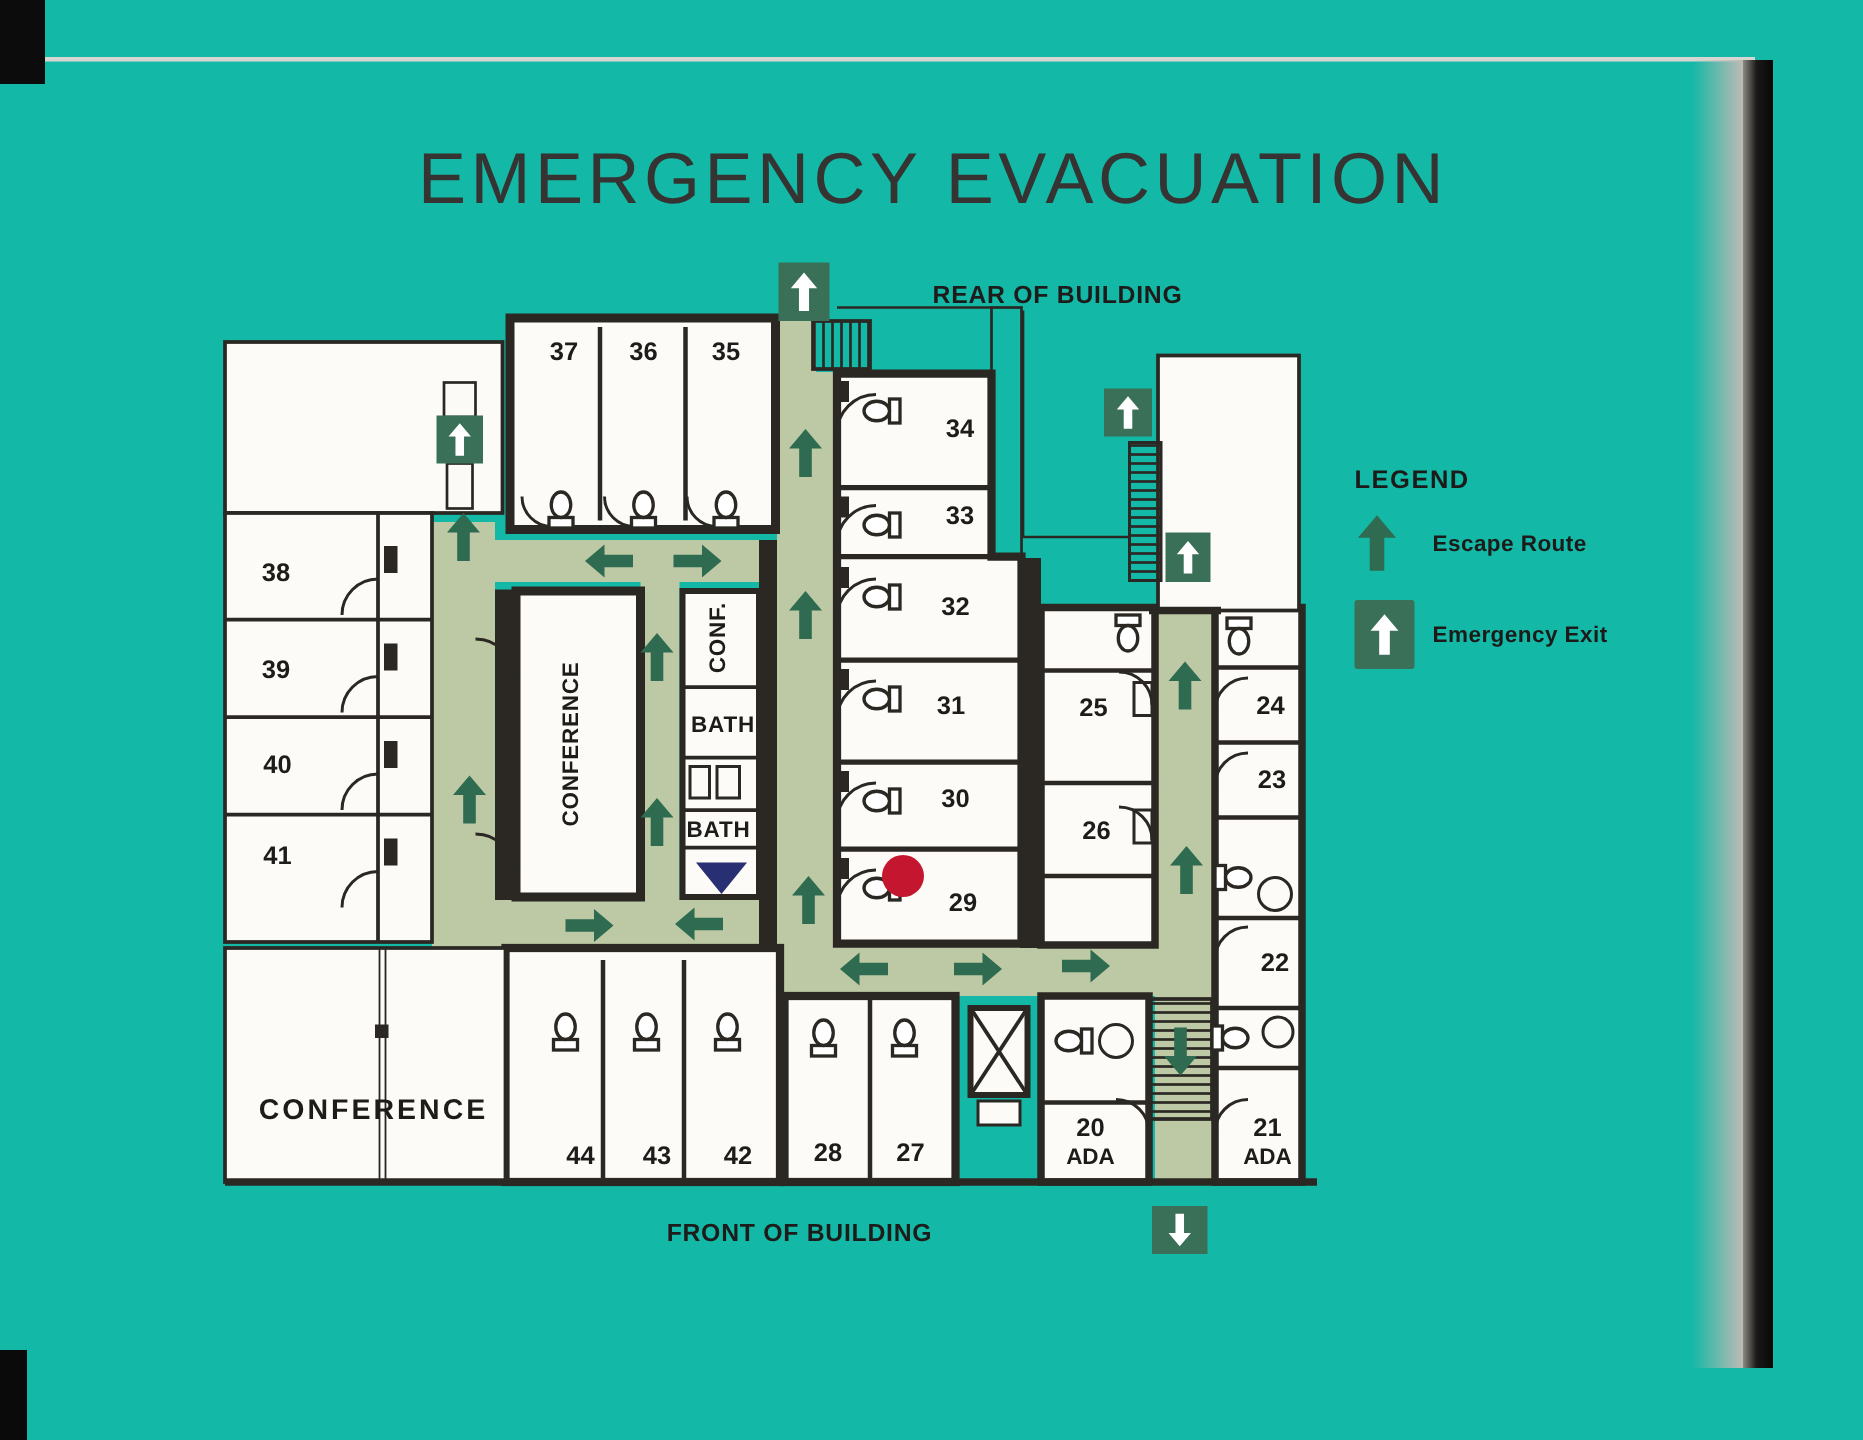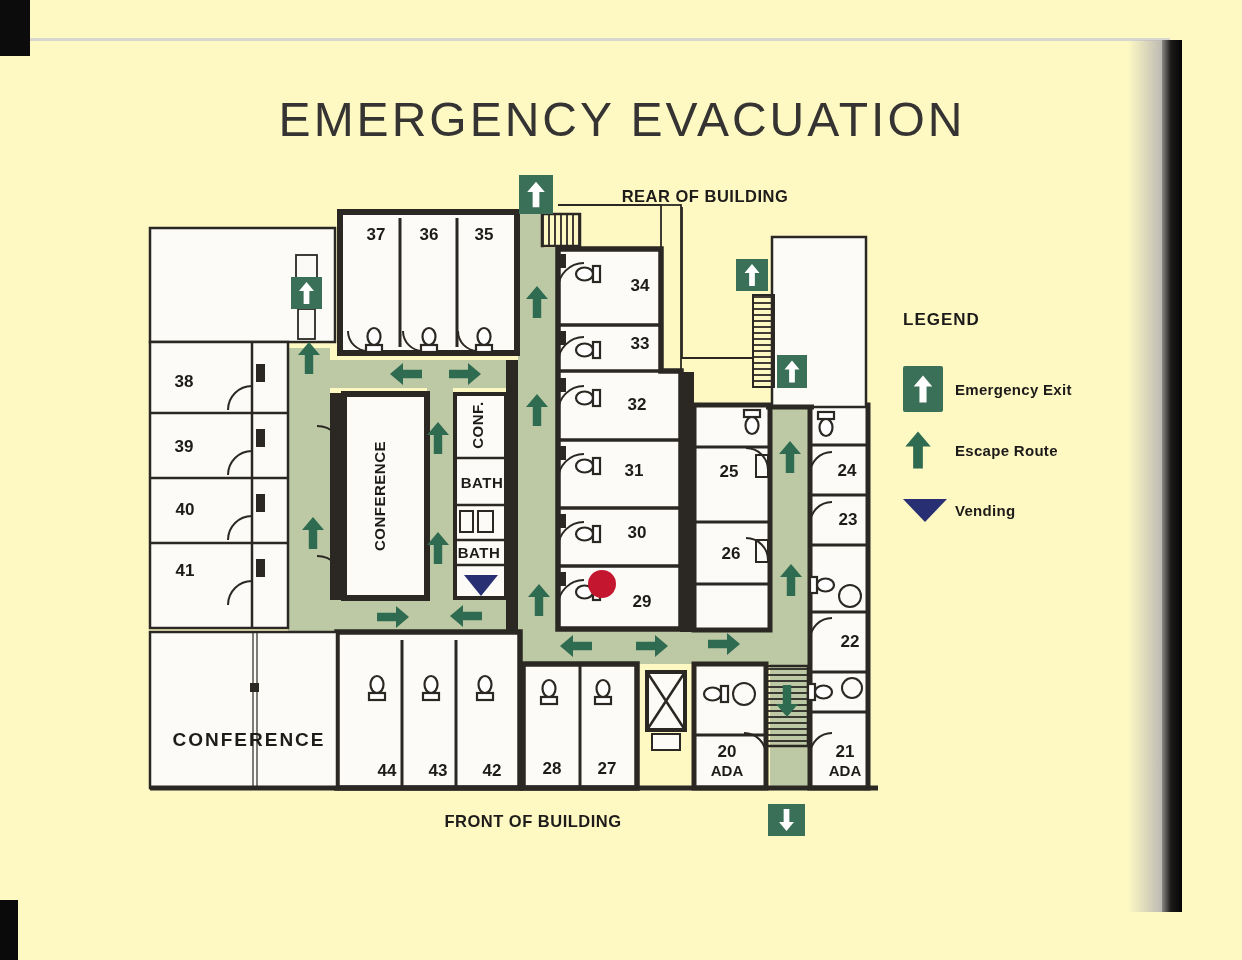--- a/index.html
+++ b/index.html
@@ -1,28 +1,28 @@
 <!DOCTYPE html>
 <html><head>
 <meta charset="utf-8">
 <style>
   html,body{margin:0;padding:0;background:#ffffff;}
-  .photo{position:relative;width:1242px;height:960px;background:#fef9c3;overflow:hidden;
+  .photo{position:relative;width:1242px;height:960px;background:#14b8a6;overflow:hidden;
          font-family:"Liberation Sans",sans-serif;}
   .paper-edge-top{position:absolute;left:30px;top:38px;width:1140px;height:3px;background:#d8d6d1;}
   .frame-right{position:absolute;left:1162px;top:40px;width:20px;height:872px;
                background:linear-gradient(90deg,#8b8984 0%,#1b1a18 45%,#060606 100%);}
   .frame-right-soft{position:absolute;left:1128px;top:40px;width:34px;height:872px;
                background:linear-gradient(90deg,rgba(240,238,234,0) 0%,#bdbab4 100%);}
   .corner-tl{position:absolute;left:0;top:0;width:30px;height:56px;background:#0c0c0c;}
   .corner-bl{position:absolute;left:0;top:900px;width:18px;height:60px;background:#0a0a0a;}
   .title{position:absolute;left:242px;top:92px;width:760px;text-align:center;
          font-size:48px;font-weight:500;letter-spacing:3px;color:#353432;}
   .legend{position:absolute;left:903px;top:310px;width:210px;color:#1d1b19;}
-  .legend .hd{font-size:17px;font-weight:bold;letter-spacing:1px;margin-bottom:36px;}
+  .legend .hd{font-size:17px;font-weight:bold;letter-spacing:1px;margin-bottom:10px;}
   .legend .row{display:flex;align-items:center;margin-bottom:16px;min-height:44px;}
   .legend .ic{width:52px;display:flex;justify-content:flex-start;align-items:center;}
   .legend .lb{font-size:15px;font-weight:bold;letter-spacing:.3px;}
   .dot{width:34px;height:34px;border-radius:50%;background:#c5162f;}
   .exitbox{width:40px;height:46px;background:#3a7057;display:flex;align-items:center;justify-content:center;border-radius:2px;}
   .tri{width:0;height:0;border-left:22px solid transparent;border-right:22px solid transparent;border-top:23px solid #282f72;}
   svg text{font-family:"Liberation Sans",sans-serif;fill:#1e1c1a;font-weight:bold;}
   .rm{font-size:17px;text-anchor:middle;}
   .rms{font-size:15px;text-anchor:middle;}
   .big{font-size:16.5px;text-anchor:middle;letter-spacing:.5px;}
@@ -257,37 +257,31 @@
     <text x="483" y="425" class="area" transform="rotate(-90 483 425)">CONF.</text>
     <text x="482" y="488" class="area">BATH</text>
     <text x="479" y="558" class="area">BATH</text>
     <text x="249" y="746" class="conf-big">CONFERENCE</text>
   </svg>
 
   <div class="legend">
     <div class="hd">LEGEND</div>
     <div class="row">
       <div class="ic">
+        <svg width="30" height="42" viewBox="-13 -17 26 34">
+            <path d="M0,-16 L11,-3 L4.2,-3 L4.2,16 L-4.2,16 L-4.2,-3 L-11,-3 Z" fill="#2e6b50"></path>
+          </svg>
+      </div>
+      <div class="lb">Escape Route</div>
+    </div>
+    <div class="row">
+      <div class="ic">
         <div class="exitbox">
           <svg width="22" height="32" viewBox="-13 -17 26 34">
               <path d="M0,-16 L11,-3 L4.2,-3 L4.2,16 L-4.2,16 L-4.2,-3 L-11,-3 Z" fill="#ffffff"></path>
             </svg>
         </div>
       </div>
       <div class="lb">Emergency Exit</div>
     </div>
-    <div class="row">
-      <div class="ic">
-        <svg width="30" height="42" viewBox="-13 -17 26 34">
-            <path d="M0,-16 L11,-3 L4.2,-3 L4.2,16 L-4.2,16 L-4.2,-3 L-11,-3 Z" fill="#2e6b50"></path>
-          </svg>
-      </div>
-      <div class="lb">Escape Route</div>
-    </div>
-    <div class="row">
-      <div class="ic">
-          <div class="tri"></div>
-        </div>
-      <div class="lb">Vending</div>
-    </div>
   </div>
 
 </div>
 
 </body></html>

